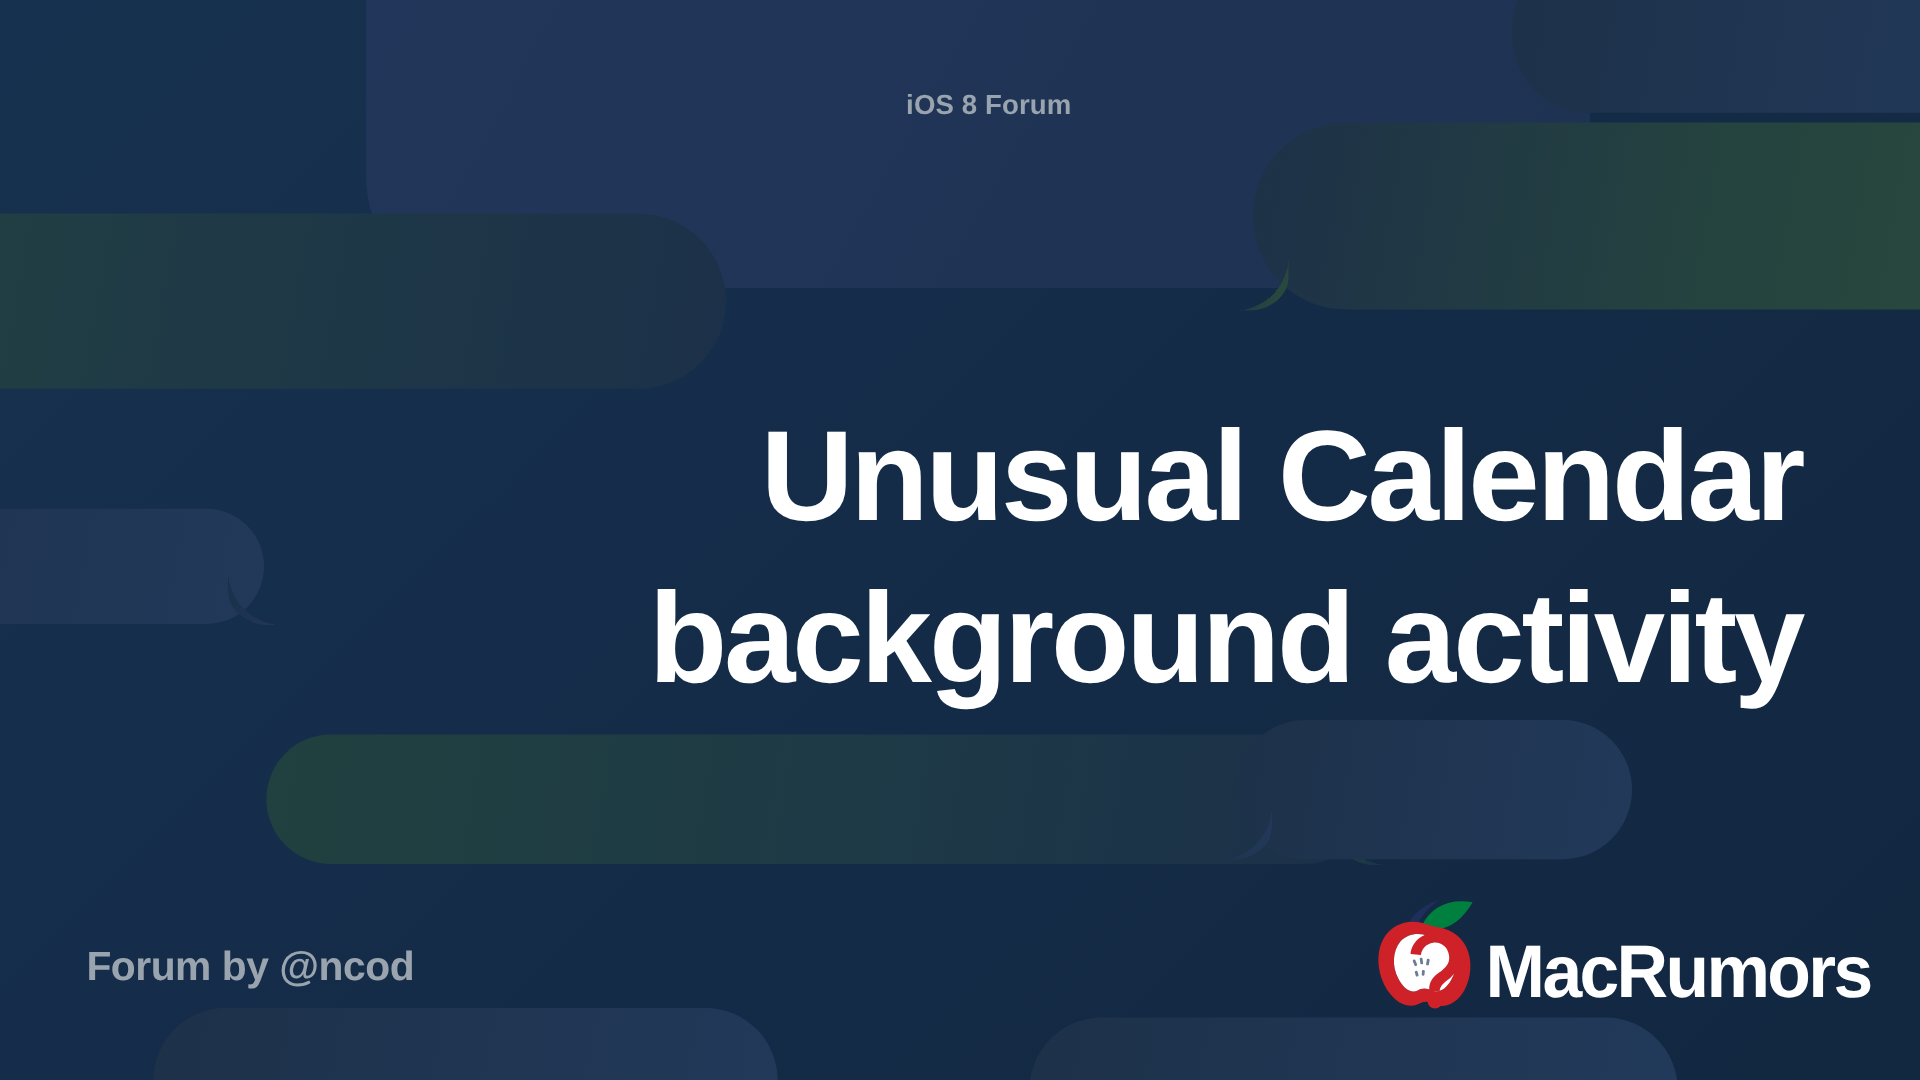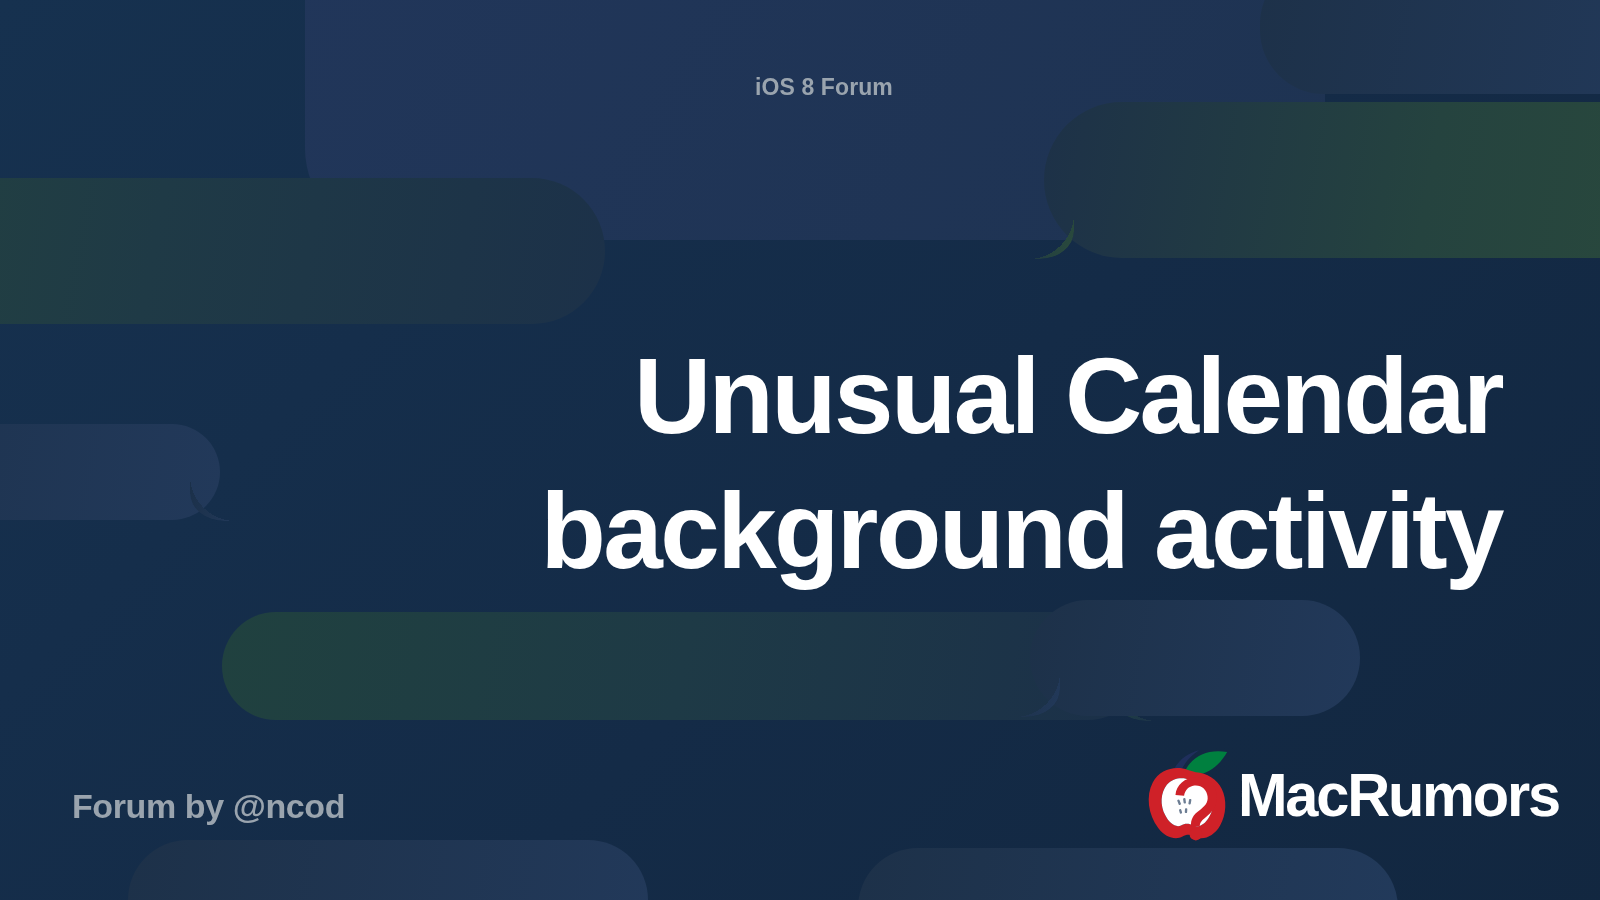--- a/index.html
+++ b/index.html
@@ -137,21 +137,21 @@
     color: #9aa4ae;
     letter-spacing: -0.4px;
   }
 
   
   .brand {
     position: absolute;
     right: 52px;
     bottom: 58px;
     display: flex;
-    align-items: center;
+    align-items: flex-end;
     gap: 6px;
   }
   .brand-mark { display: block; width: 88px; height: 94px; }
   .brand-word {
     color: #ffffff;
     font-size: 62px;
     font-weight: bold;
     letter-spacing: -2.3px;
     line-height: 1;
     transform: scaleX(0.96);

